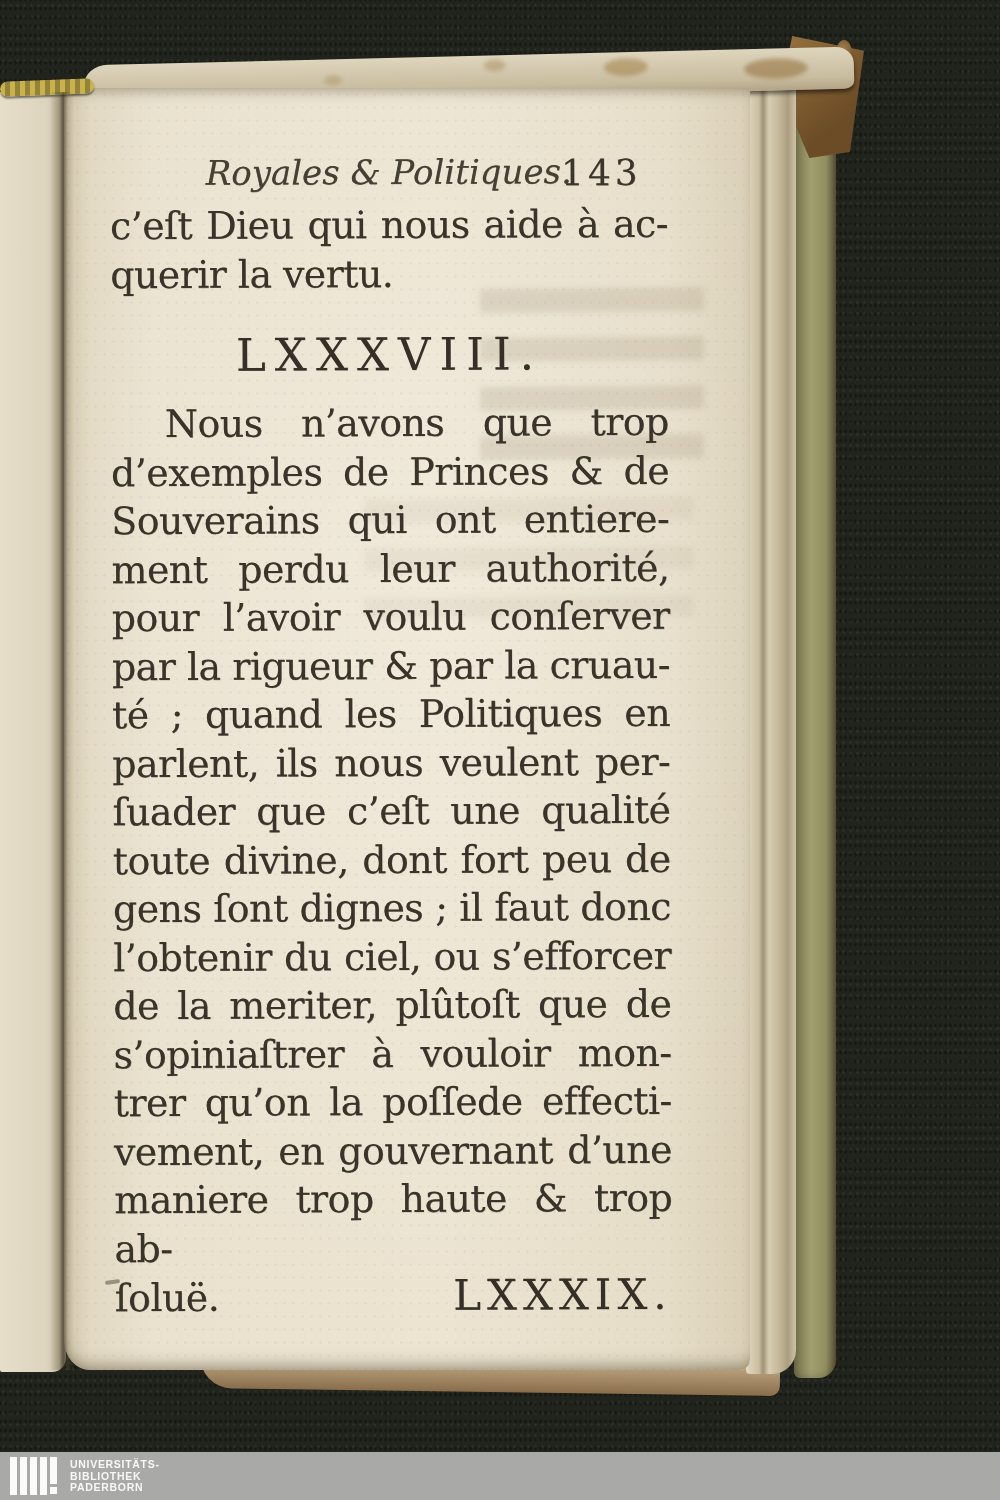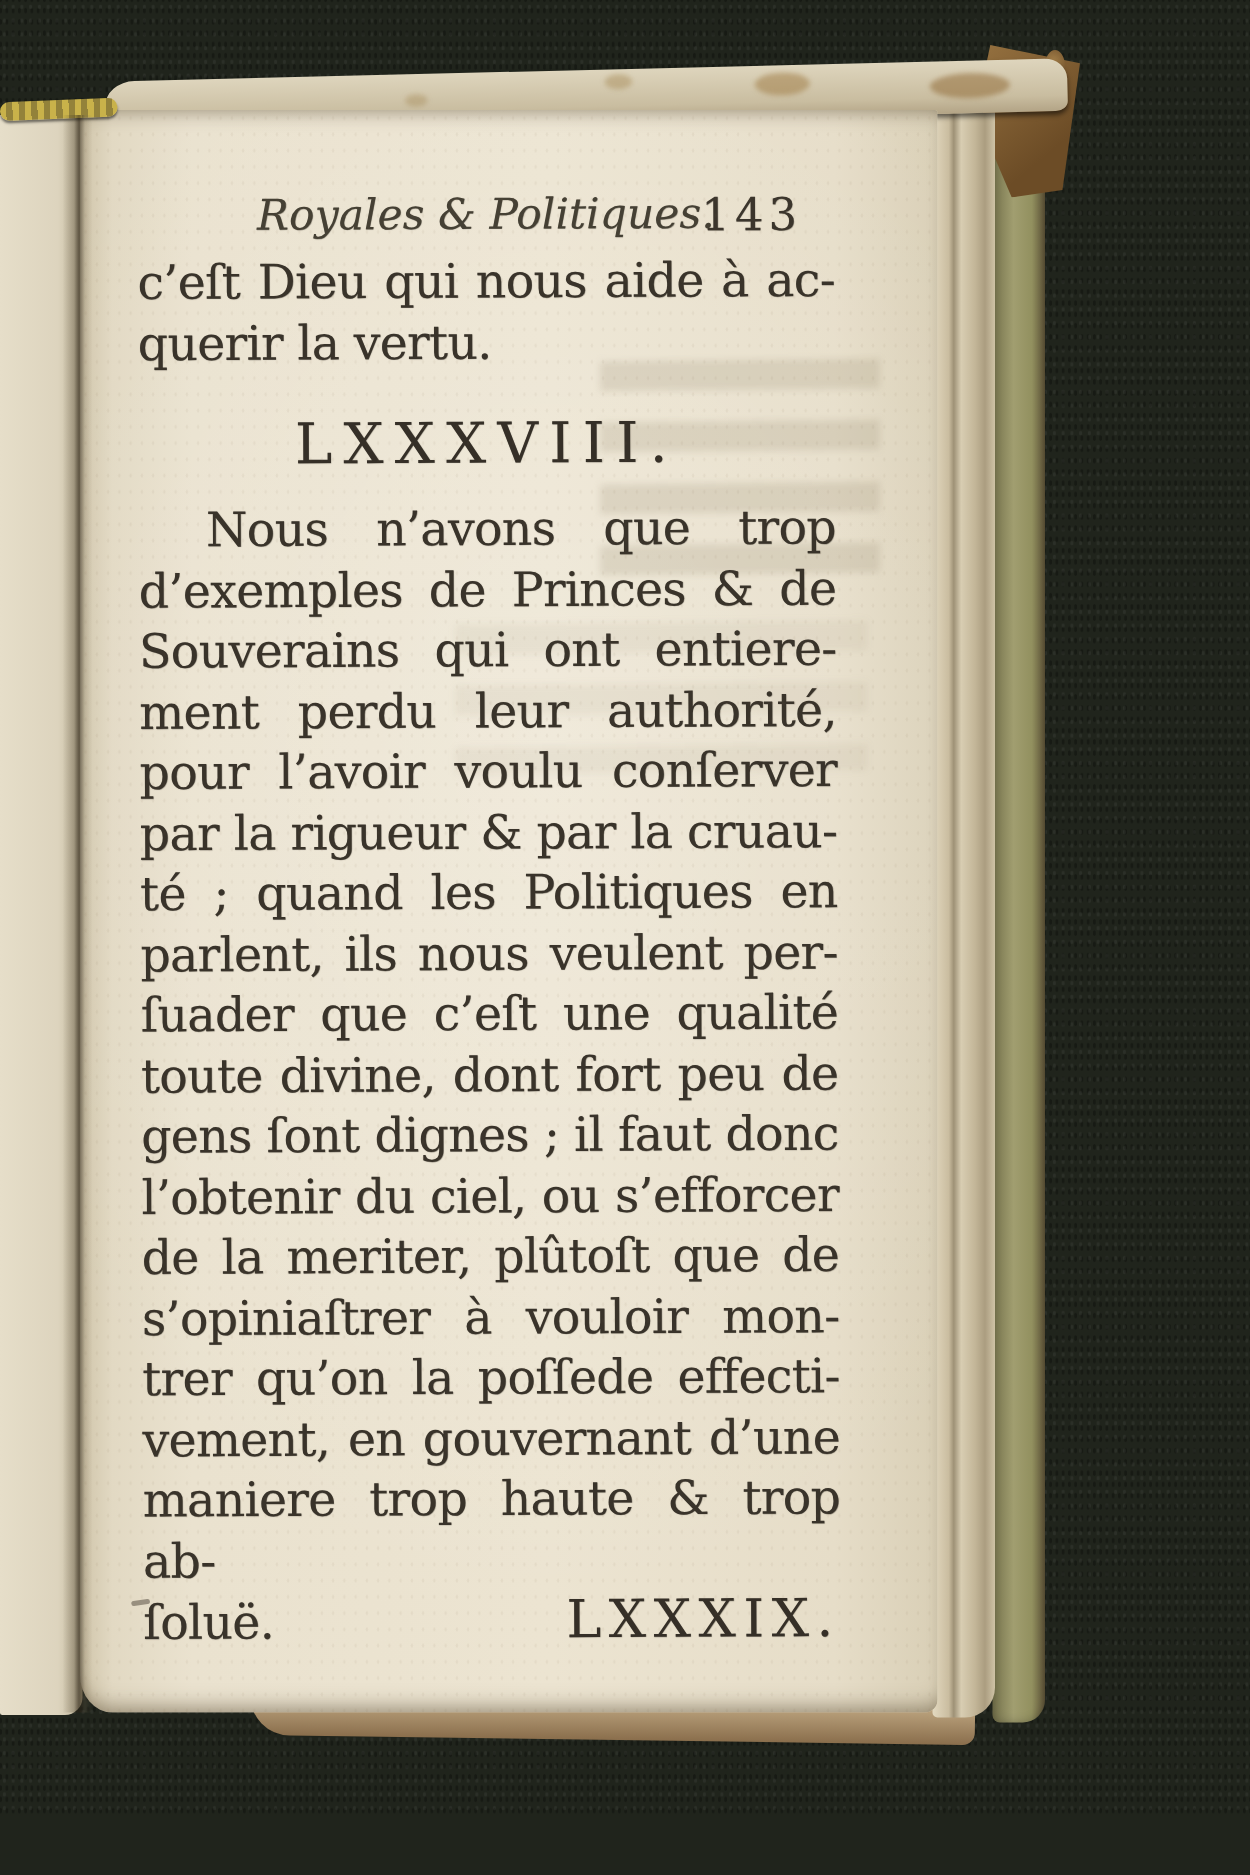--- a/index.html
+++ b/index.html
@@ -212,14 +212,29 @@
       <div class="last-line">
         <span>ſoluë.</span>
         <span class="next-head">LXXXIX.</span>
       </div>
 
     </div>
   </div>
 
   <div class="gutter"></div>
 
+  <div class="wm-bar">
+    <div class="wm-logo">
+      <div class="bar"></div>
+      <div class="bar"></div>
+      <div class="bar"></div>
+      <div class="bar"></div>
+      <div class="bar short"></div>
+      <div class="dot"></div>
+    </div>
+    <div class="wm-text">
+        <div>UNIVERSITÄTS-</div>
+        <div>BIBLIOTHEK</div>
+        <div>PADERBORN</div>
+      </div>
+  </div>
 
 </div>
 
 </body></html>

